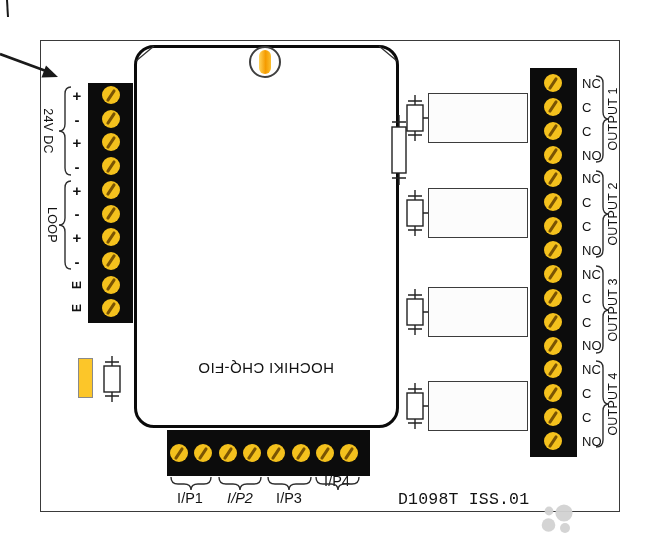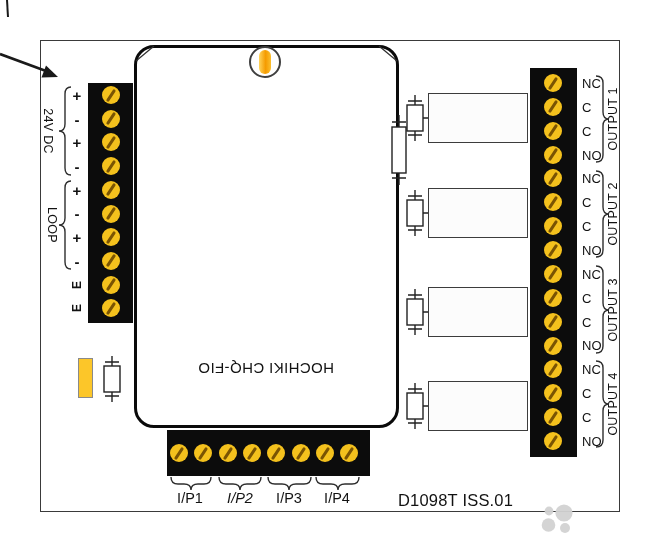--- a/index.html
+++ b/index.html
@@ -153,23 +153,23 @@
   <span class="ly termlbl" style="left:582px;top:441px;">NO</span>
 
   <span class="cc rm90 outlbl" style="left:613px;top:119px;">OUTPUT 1</span>
   <span class="cc rm90 outlbl" style="left:613px;top:214px;">OUTPUT 2</span>
   <span class="cc rm90 outlbl" style="left:613px;top:310px;">OUTPUT 3</span>
   <span class="cc rm90 outlbl" style="left:613px;top:404px;">OUTPUT 4</span>
 
   <span class="cc iplbl" style="left:190px;top:498px;">I/P1</span>
   <span class="cc iplbl" style="left:240px;top:498px;font-style:italic;">I/P2</span>
   <span class="cc iplbl" style="left:289px;top:498px;">I/P3</span>
-  <span class="cc iplbl" style="left:337px;top:498px;">I/P4</span>
-
-  <span class="ly partlbl" style="left:398px;top:500px;">D1098T ISS.01</span>
+  <span class="cc iplbl" style="left:337px;top:481px;">I/P4</span>
+
+  <span class="ly partlbl" style="left:398px;top:500px;font-family:Liberation Mono, monospace;">D1098T ISS.01</span>
 
   <svg class="overlay" viewBox="0 0 655 540">
     <g stroke="#1a1a1a" fill="none">
       <path d="M7,0 L8,17" stroke-width="2"></path>
       <path d="M0,54 L46,71" stroke-width="2.6"></path>
       <polygon points="58,77 41.5,77.5 46,65.5" fill="#1a1a1a" stroke="none"></polygon>
     </g>
     <g stroke="#2e2e2e" stroke-width="1.4" fill="none">
 
       <path d="M71,87 Q65,87 65,94 L65,124 Q65,131 59,131 Q65,131 65,138 L65,168 Q65,175 71,175"></path>

